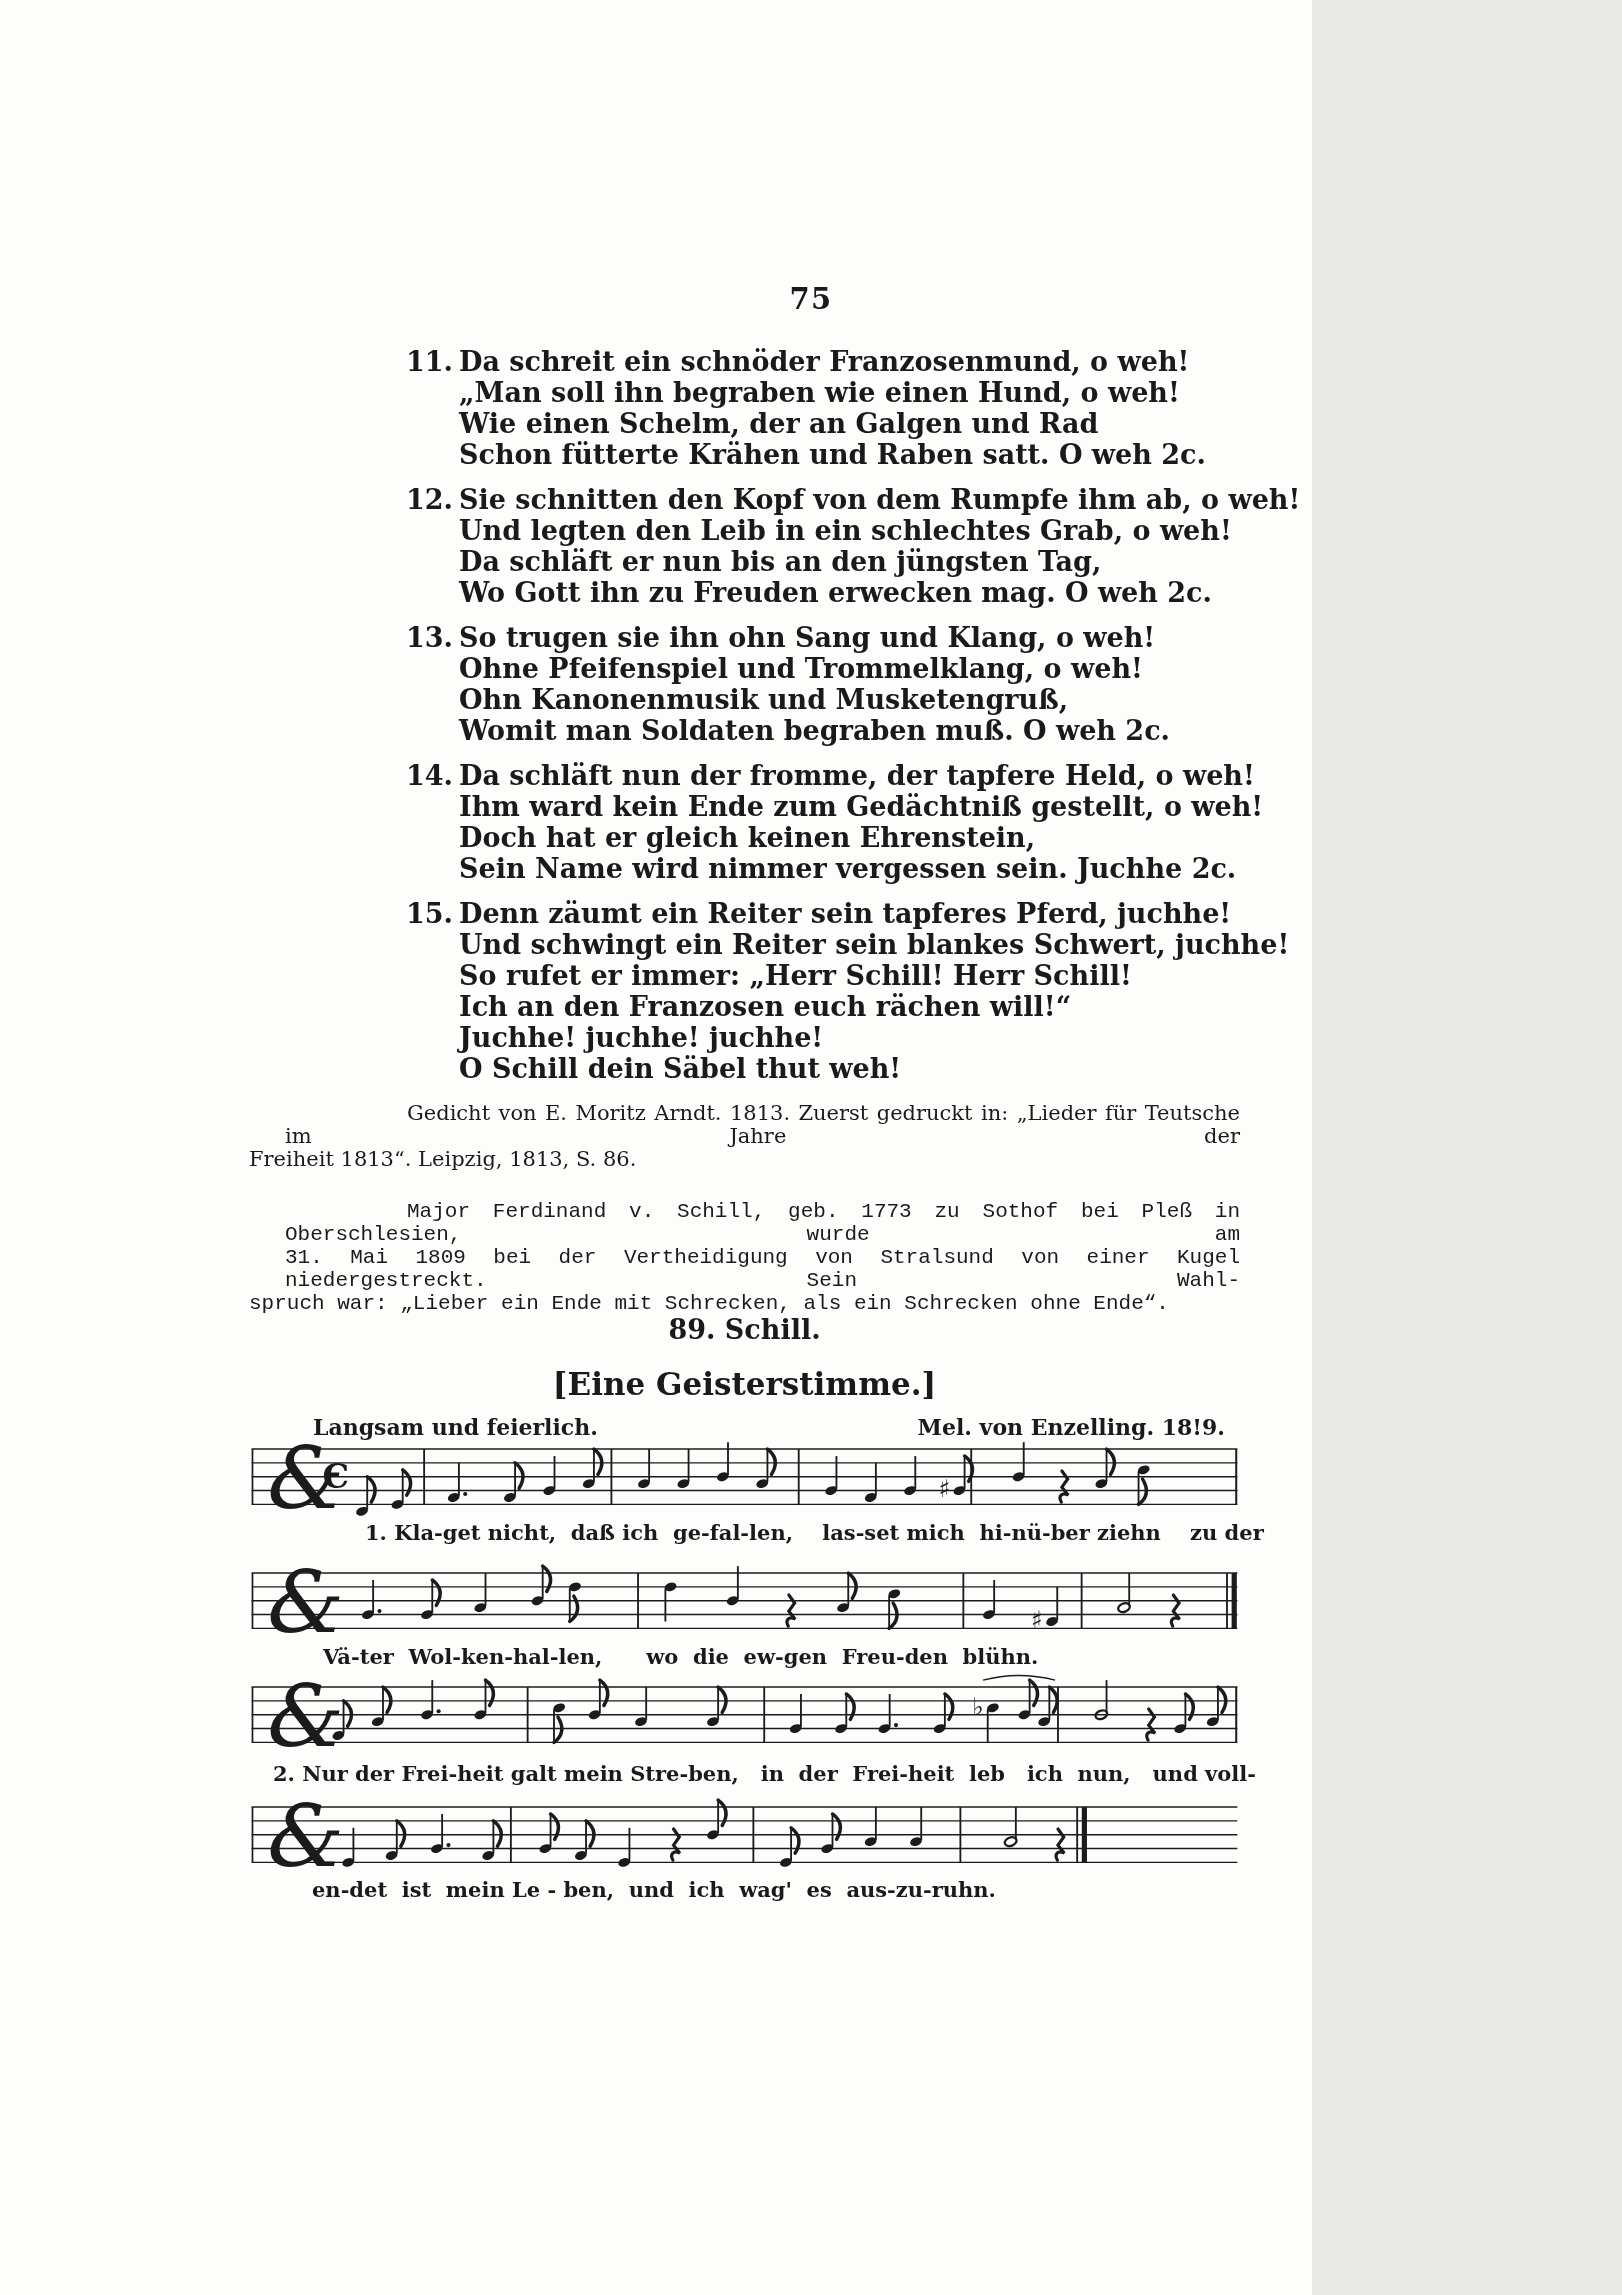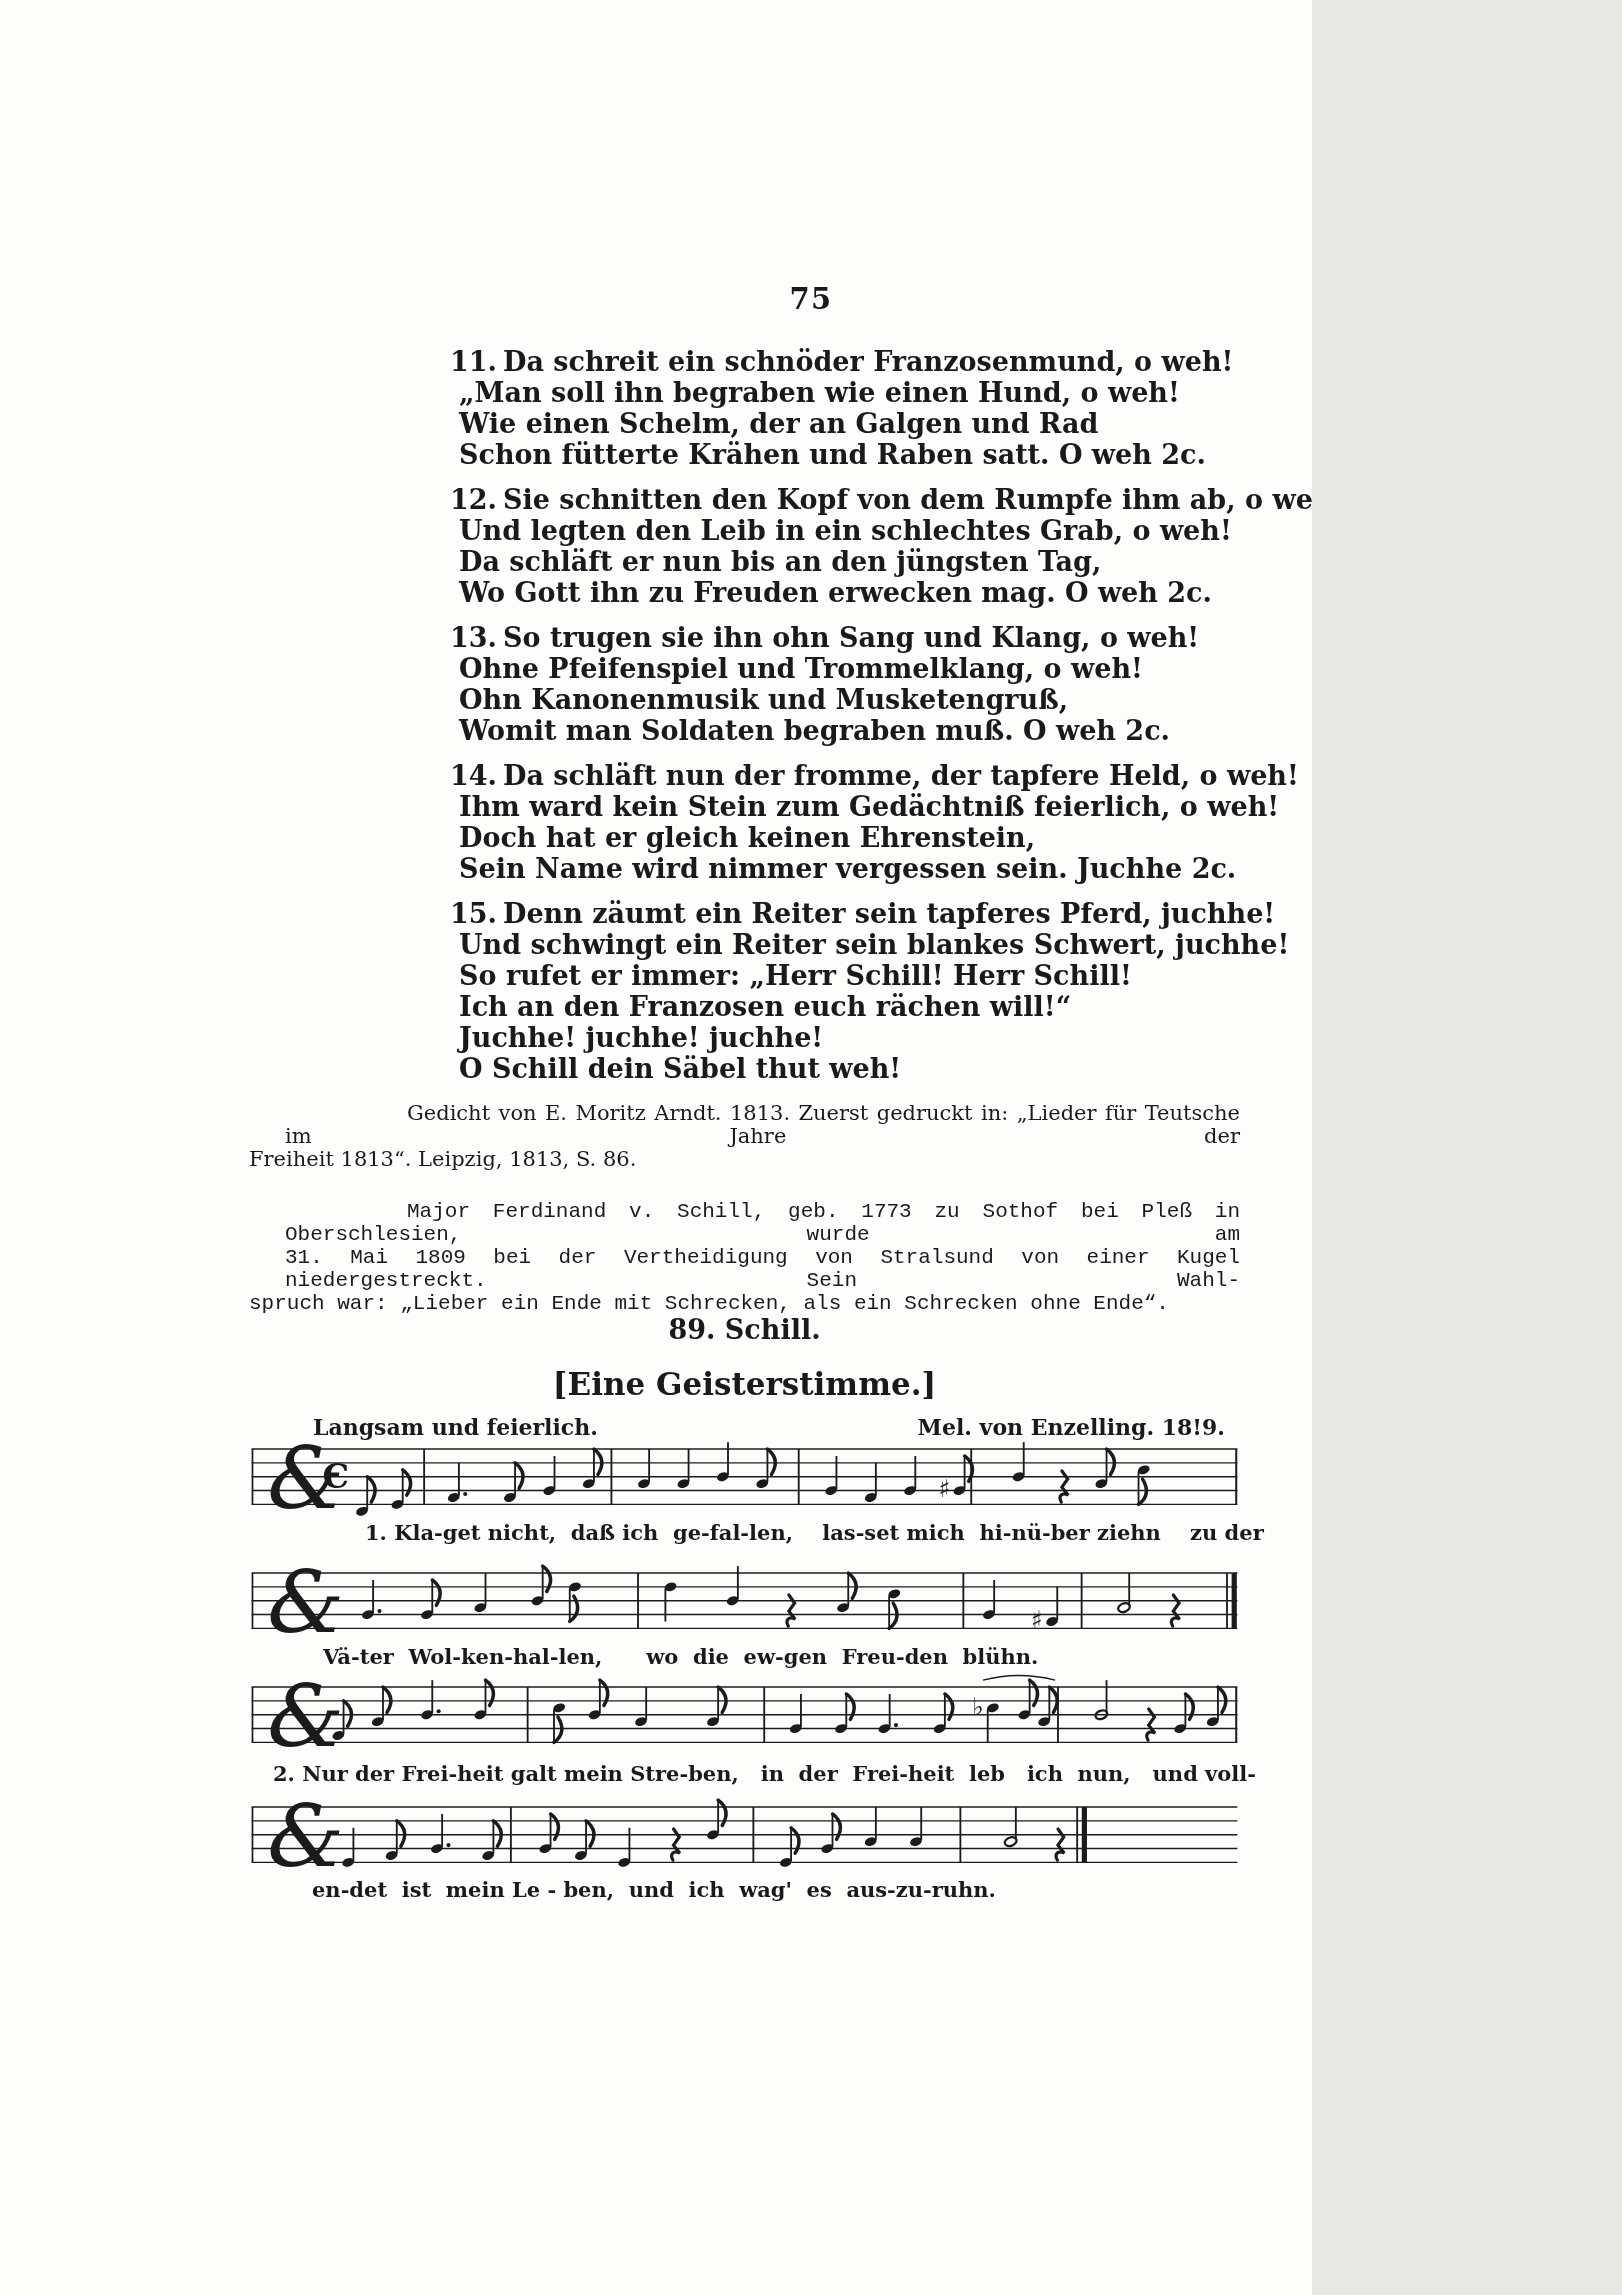--- a/index.html
+++ b/index.html
@@ -16,21 +16,21 @@
     top:282px;left:0;width:1622px;
     text-align:center;
     font-size:29px;font-weight:bold;letter-spacing:1.2px;
   }
   #verses{
     top:346px;left:406px;width:846px;
     font-size:27px;font-weight:bold;line-height:31px;
   }
   .verse{margin-bottom:14px;}
   .verse-line{padding-left:53px;white-space:nowrap;}
-  .verse-line.first{padding-left:0;margin-left:44px;}
+  .verse-line.first{padding-left:0;}
   .verse-num{display:inline-block;width:53px;}
   .footnote{
     left:249px;width:991px;
     font-size:21px;line-height:23px;font-weight:normal;
   }
   #footnote-1{top:1102px;}
   #footnote-2{top:1200px;font-family:Liberation Mono, monospace;}
   .fn-line{text-align:justify;}
   .fn-line.just{text-align-last:justify;margin-left:36px;}
   .fn-line.first{text-indent:122px;}
@@ -91,21 +91,21 @@
 
     <div class="verse">
       <div class="verse-line first"><span class="verse-num">13.</span><span>So trugen sie ihn ohn Sang und Klang, o weh!</span></div>
       <div class="verse-line">Ohne Pfeifenspiel und Trommelklang, o weh!</div>
       <div class="verse-line">Ohn Kanonenmusik und Musketengruß,</div>
       <div class="verse-line">Womit man Soldaten begraben muß.  O weh 2c.</div>
     </div>
 
     <div class="verse">
       <div class="verse-line first"><span class="verse-num">14.</span><span>Da schläft nun der fromme, der tapfere Held, o weh!</span></div>
-      <div class="verse-line">Ihm ward kein Stein zum Gedächtniß feierlich, o weh!</div>
+      <div class="verse-line">Ihm ward kein Ende zum Gedächtniß gestellt, o weh!</div>
       <div class="verse-line">Doch hat er gleich keinen Ehrenstein,</div>
       <div class="verse-line">Sein Name wird nimmer vergessen sein.  Juchhe 2c.</div>
     </div>
 
     <div class="verse">
       <div class="verse-line first"><span class="verse-num">15.</span><span>Denn zäumt ein Reiter sein tapferes Pferd, juchhe!</span></div>
       <div class="verse-line">Und schwingt ein Reiter sein blankes Schwert, juchhe!</div>
       <div class="verse-line">So rufet er immer: „Herr Schill! Herr Schill!</div>
       <div class="verse-line">Ich an den Franzosen euch rächen will!“</div>
       <div class="verse-line">Juchhe! juchhe! juchhe!</div>

